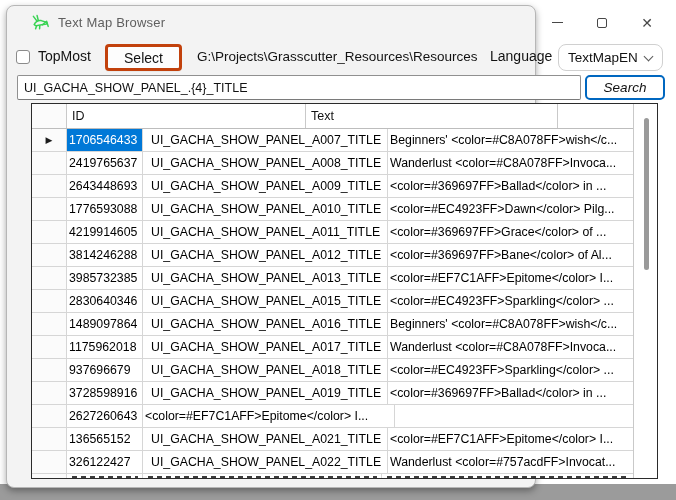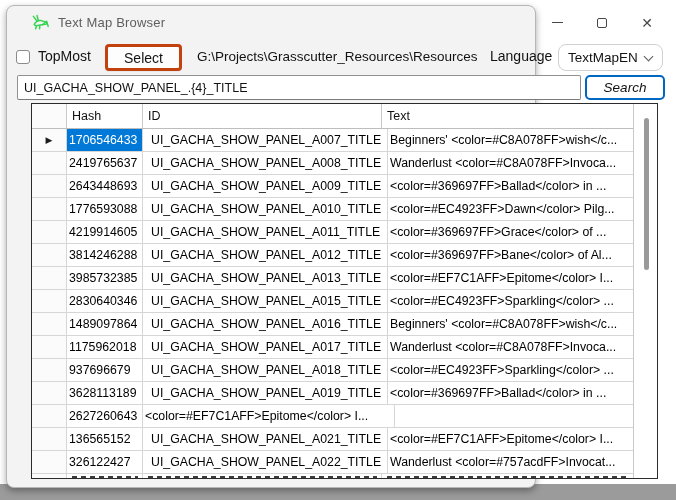--- a/index.html
+++ b/index.html
@@ -126,21 +126,20 @@
   </div>
 
   <input class="search-input" type="text" value="UI_GACHA_SHOW_PANEL_.{4}_TITLE" style="">
   <div class="search-btn">
       <span>Search</span>
     </div>
 
   <div class="grid">
     <div class="grid-header">
       <div class="hc corner"></div>
-      <div class="hc c-hash">Hash</div>
       <div class="hc c-id">ID</div>
       <div class="hc c-text">Text</div>
     </div>
     <div id="grid-body">
         <div class="grid-row">
           <div class="cell rowhdr">
             <span class="arrow">▶</span>
           </div>
           <div class="cell hash selected">1706546433</div>
           <div class="cell id">UI_GACHA_SHOW_PANEL_A007_TITLE</div>
@@ -201,21 +200,21 @@
           <div class="cell text">Wanderlust &lt;color=#C8A078FF&gt;Invoca...</div>
         </div>
         <div class="grid-row">
           <div class="cell rowhdr"></div>
           <div class="cell hash">937696679</div>
           <div class="cell id">UI_GACHA_SHOW_PANEL_A018_TITLE</div>
           <div class="cell text">&lt;color=#EC4923FF&gt;Sparkling&lt;/color&gt; ...</div>
         </div>
         <div class="grid-row">
           <div class="cell rowhdr"></div>
-          <div class="cell hash">3628113189</div>
+          <div class="cell hash">3728598916</div>
           <div class="cell id">UI_GACHA_SHOW_PANEL_A019_TITLE</div>
           <div class="cell text">&lt;color=#369697FF&gt;Ballad&lt;/color&gt; in ...</div>
         </div>
         <div class="grid-row">
           <div class="cell rowhdr"></div>
           <div class="cell hash">2627260643</div>
           <div class="cell text">&lt;color=#EF7C1AFF&gt;Epitome&lt;/color&gt; I...</div>
         </div>
         <div class="grid-row">
           <div class="cell rowhdr"></div>

